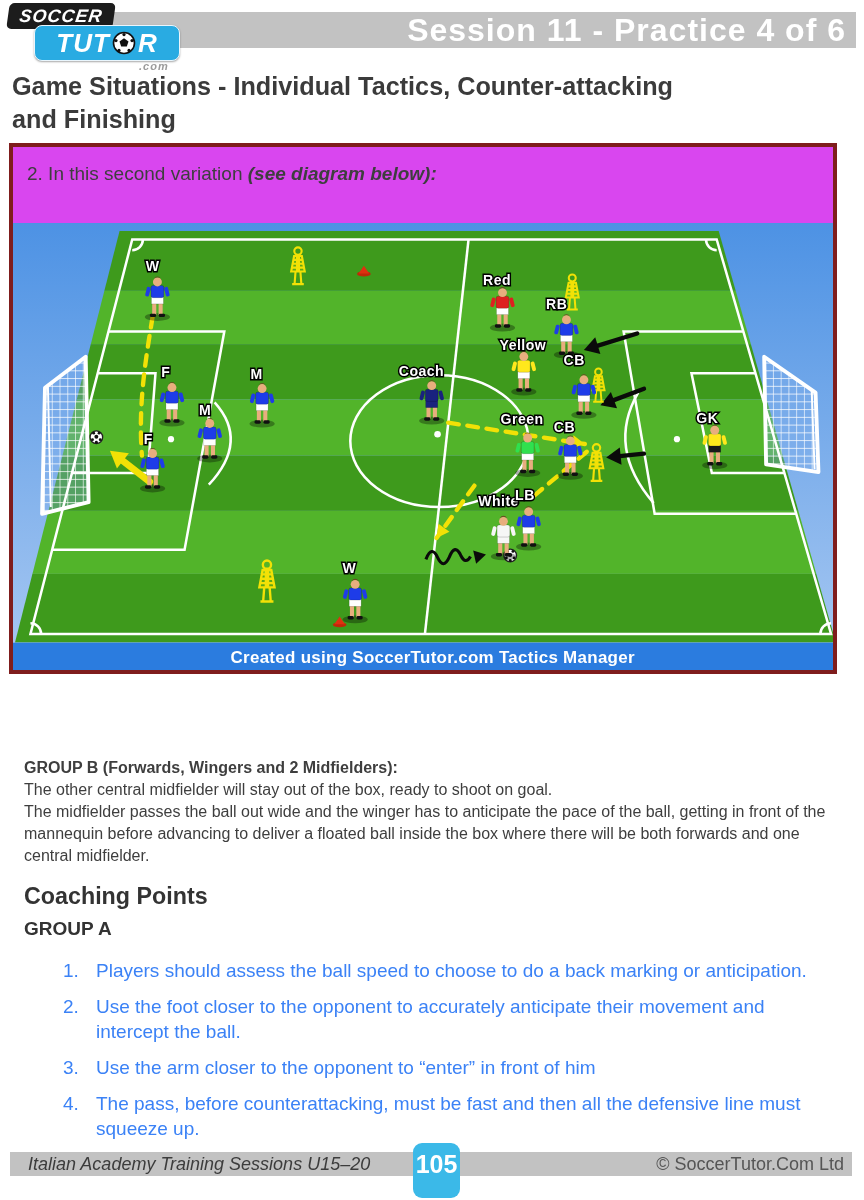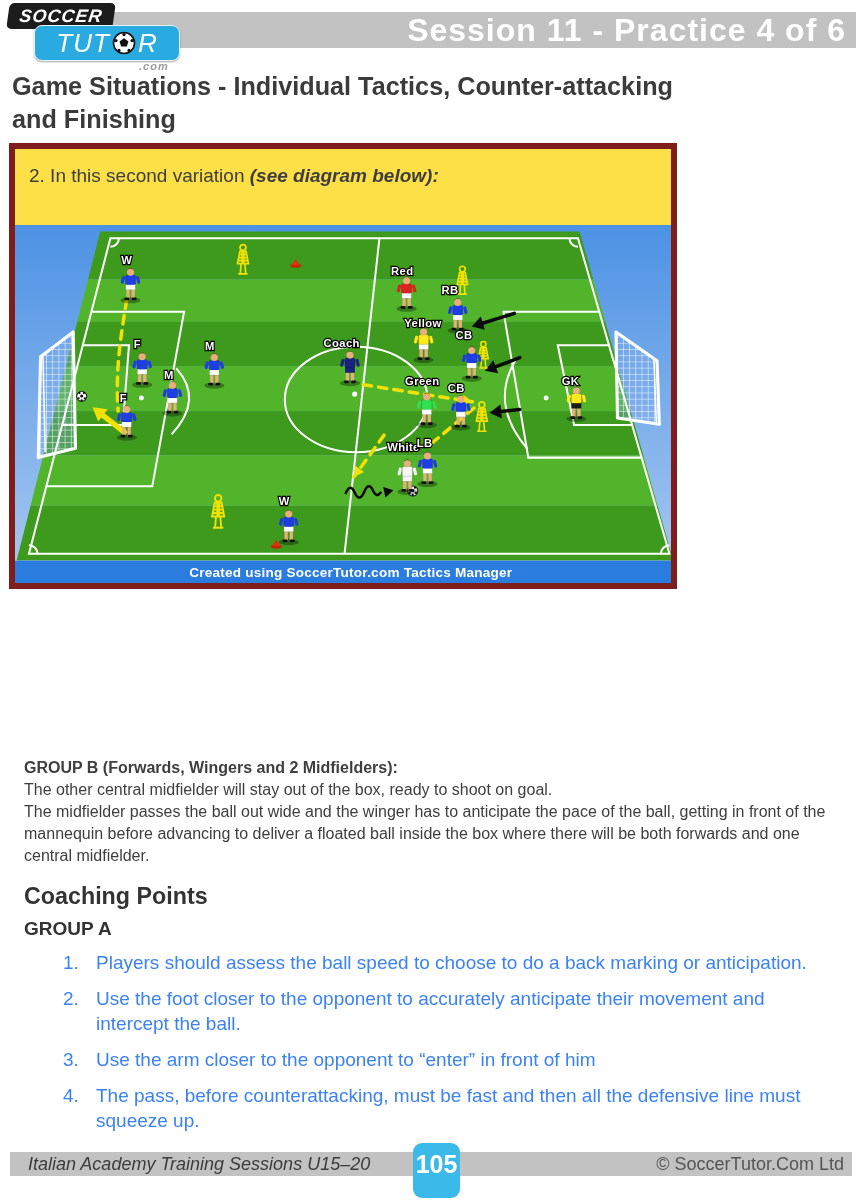--- a/index.html
+++ b/index.html
@@ -14,55 +14,55 @@
     font-size:32px;font-weight:bold;color:#fff;letter-spacing:1px;white-space:nowrap;
   }
   .logo{position:absolute;left:0;top:0;width:190px;height:72px;}
   .logo-soccer{
     position:absolute;left:8px;top:3px;width:106px;height:26px;background:#1c1c1c;border-radius:5px;
     color:#fff;font-style:italic;font-weight:bold;font-size:18px;text-align:center;line-height:26px;
     letter-spacing:1px;transform:skewX(-8deg);
   }
   .logo-tutor{
     position:absolute;left:34px;top:25px;width:144px;height:34px;background:#29ABE2;border-radius:8px;
-    color:#fff;font-style:italic;font-weight:normal;font-size:26px;letter-spacing:1px;
+    color:#fff;font-style:italic;font-weight:bold;font-size:26px;letter-spacing:1px;
     display:flex;align-items:center;justify-content:center;gap:1px;
     box-shadow:0 1px 2px rgba(0,0,0,.35);border:1px solid #eaf6fd;
   }
   .logo-ball{width:24px;height:24px;margin:0 1px;}
   .logo-com{
     position:absolute;left:139px;top:60px;font-size:11px;font-weight:bold;font-style:italic;
     color:#9b9b9b;letter-spacing:1px;
   }
   
   .page-title{
     position:absolute;left:12px;top:70px;width:700px;
     font-size:26px;font-weight:bold;color:#3b3b3b;line-height:1.27;
     transform:scaleX(.97);transform-origin:left top;
   }
   
-  .frame{position:absolute;left:9px;top:143px;width:668px;border:6px solid #7f1d1d;background:#fde047;box-sizing:border-box;}
+  .frame{position:absolute;left:9px;top:143px;width:828px;border:4px solid #7f1d1d;background:#d946ef;box-sizing:border-box;}
   .intro{padding:14px 14px 14px;font-size:19px;color:#3e3e3e;line-height:1.35;}
   .intro .l1{margin:0 0 22px 0;}
   .intro .l2{margin:0;}
   .bi{font-weight:bold;font-style:italic;}
   .frame svg{display:block;width:100%;height:auto;}
   
   .plabel{font:bold 14.5px "Liberation Sans",sans-serif;fill:#fff;stroke:#000;stroke-width:3px;paint-order:stroke;letter-spacing:.5px;}
   .caption-text{font:bold 17.5px "Liberation Sans",sans-serif;fill:#fff;letter-spacing:.3px;}
   
   .groupb{position:absolute;left:24px;top:757px;width:814px;font-size:16px;color:#3e3e3e;line-height:1.38;}
   .groupb .gh{font-weight:bold;}
   .groupb p{margin:0;}
   .coaching{position:absolute;left:24px;top:882px;width:814px;}
   .coaching h2{
     margin:0 0 8px 0;font-size:24px;font-weight:bold;color:#333;
     transform:scaleX(.97);transform-origin:left top;
   }
-  .coaching .ga{font-size:19px;font-weight:bold;color:#333;margin-bottom:10px;}
+  .coaching .ga{font-size:19px;font-weight:bold;color:#333;margin-bottom:18px;}
   .coaching ol{margin:0;padding-left:60px;font-size:19px;color:#3b82f6;}
   .coaching li{margin-bottom:10px;padding-left:12px;line-height:1.35;}
   
   .footer-bar{position:absolute;left:10px;top:1152px;width:842px;height:24px;background:#c2c2c2;}
   .footer-left{position:absolute;left:28px;top:1152px;height:24px;line-height:24px;font-size:18px;font-style:italic;color:#3c3c3c;}
   .footer-right{position:absolute;right:20px;top:1152px;height:24px;line-height:24px;font-size:18px;color:#555;}
   .page-badge{
     position:absolute;left:413px;top:1143px;width:47px;height:55px;background:#3BB9E8;border-radius:9px;
     color:#fff;font-size:25px;font-weight:bold;text-align:center;line-height:42px;box-sizing:border-box;
   }

